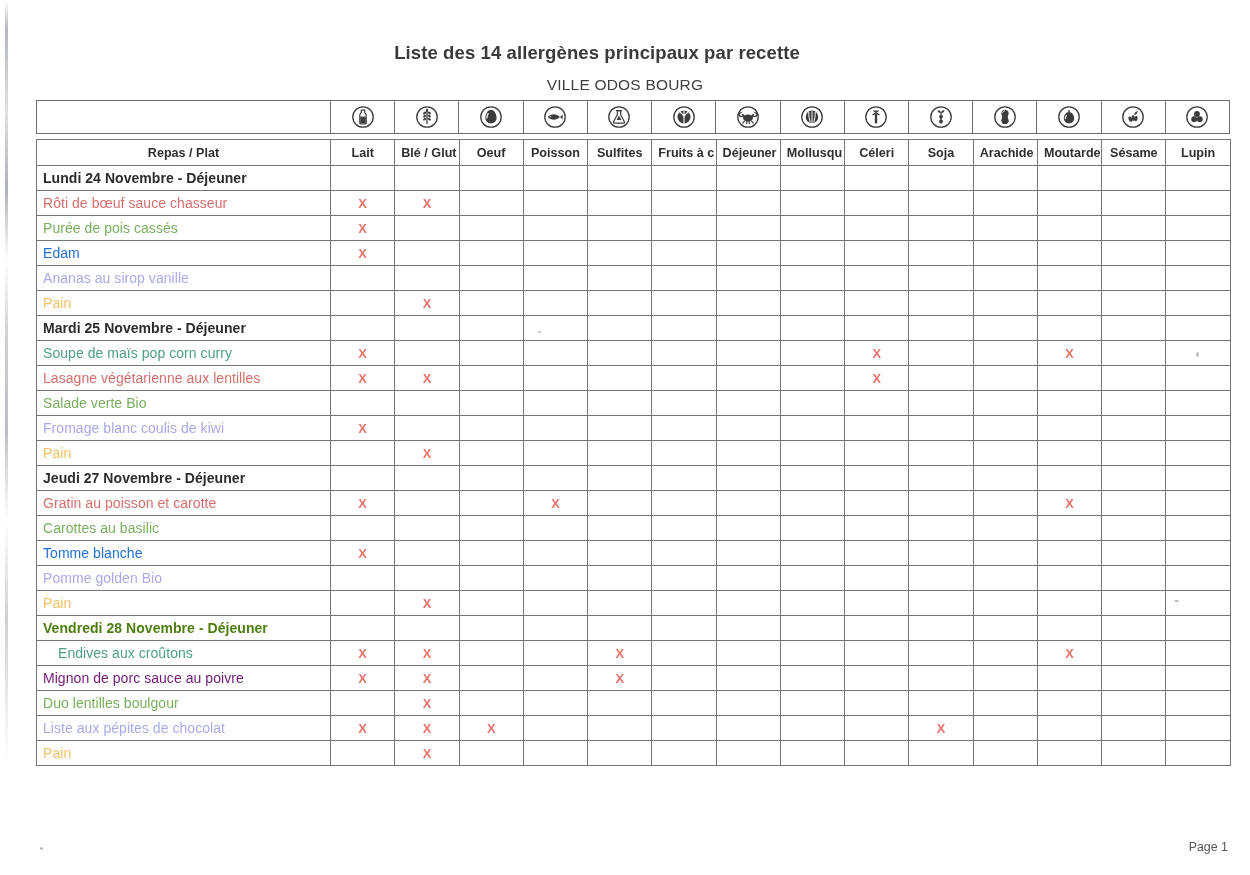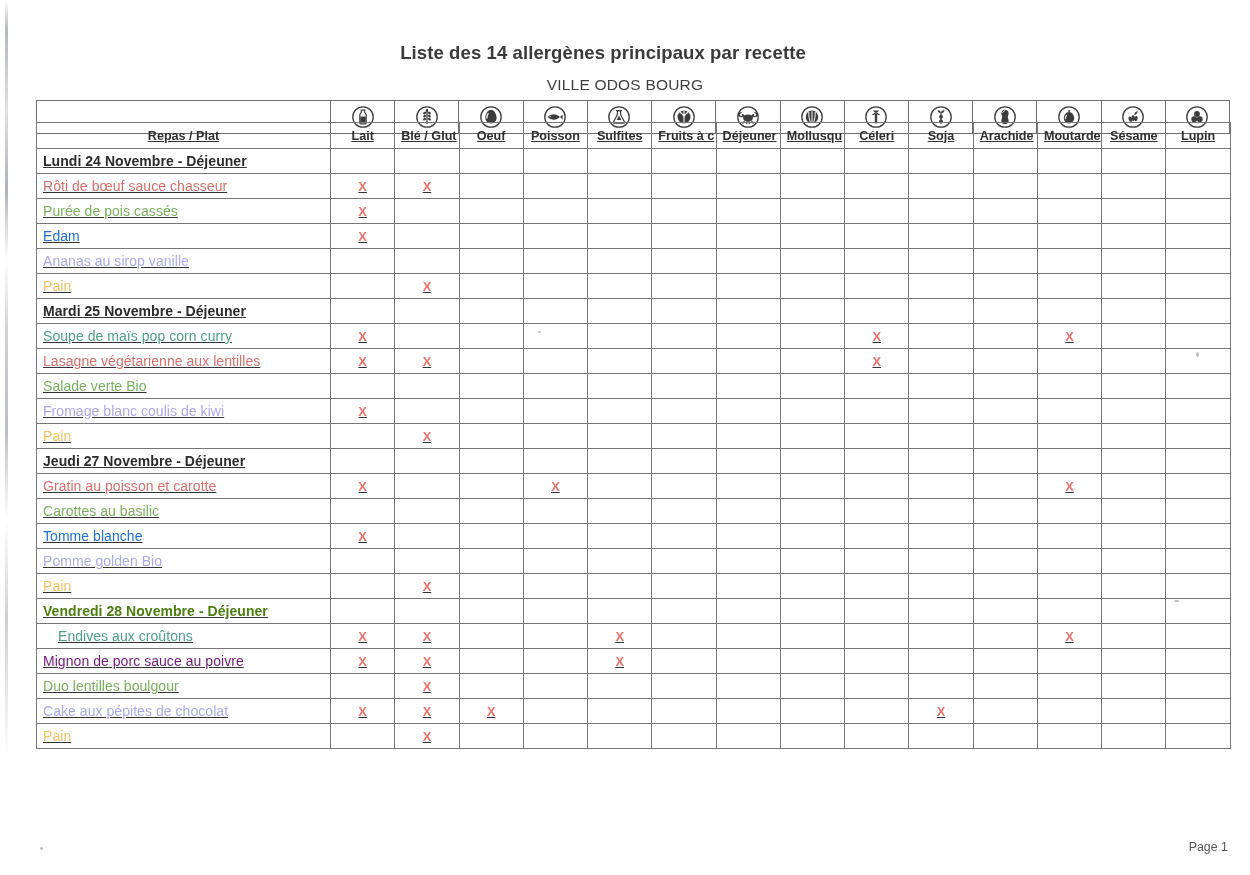--- a/index.html
+++ b/index.html
@@ -45,21 +45,21 @@
 
   .page {
     position: absolute;
     left: 0; top: 0;
     width: 1250px;
     height: 875px;
   }
 
   .doc-title {
     position: absolute;
-    left: 12px;
+    left: 6px;
     top: 42px;
     width: 1182px;
     text-align: center;
     font-size: 18.5px;
     font-weight: bold;
     color: #3a3a3a;
     letter-spacing: 0.1px;
   }
   .doc-subtitle {
     position: absolute;
@@ -98,26 +98,25 @@
     align-items: center;
     justify-content: center;
   }
   .icon-strip .iv:last-child { border-right: none; }
   .icon-strip svg { display: block; }
 
   
   .grid {
     position: absolute;
     left: 36px;
-    top: 122px;
+    top: 139px;
     width: 1194px;
     border-collapse: collapse;
     table-layout: fixed;
     box-sizing: border-box;
-    text-decoration: underline;
   }
   .grid col.c-plat  { width: 294px; }
   .grid col.c-alg   { width: 64.28px; }
 
   .grid th, .grid td {
     border: 1.1px solid #767676;
     box-sizing: border-box;
     height: 25px;
     padding: 0 6px;
     font-size: 12.4px;
@@ -719,21 +718,21 @@
           <td class="mark"></td>
           <td class="mark"></td>
           <td class="mark"></td>
           <td class="mark"></td>
           <td class="mark"></td>
           <td class="mark"></td>
           <td class="mark"></td>
           <td class="mark"></td>
         </tr>
         <tr>
-          <td class="plat" style="color: rgb(169, 169, 232);">Cake aux pépites de chocolat</td>
+          <td class="plat" style="color: rgb(169, 169, 232);">Liste aux pépites de chocolat</td>
           <td class="mark" style="color: rgb(232, 115, 107);">X</td>
           <td class="mark" style="color: rgb(232, 115, 107);">X</td>
           <td class="mark" style="color: rgb(232, 115, 107);">X</td>
           <td class="mark"></td>
           <td class="mark"></td>
           <td class="mark"></td>
           <td class="mark"></td>
           <td class="mark"></td>
           <td class="mark"></td>
           <td class="mark" style="color: rgb(232, 115, 107);">X</td>

